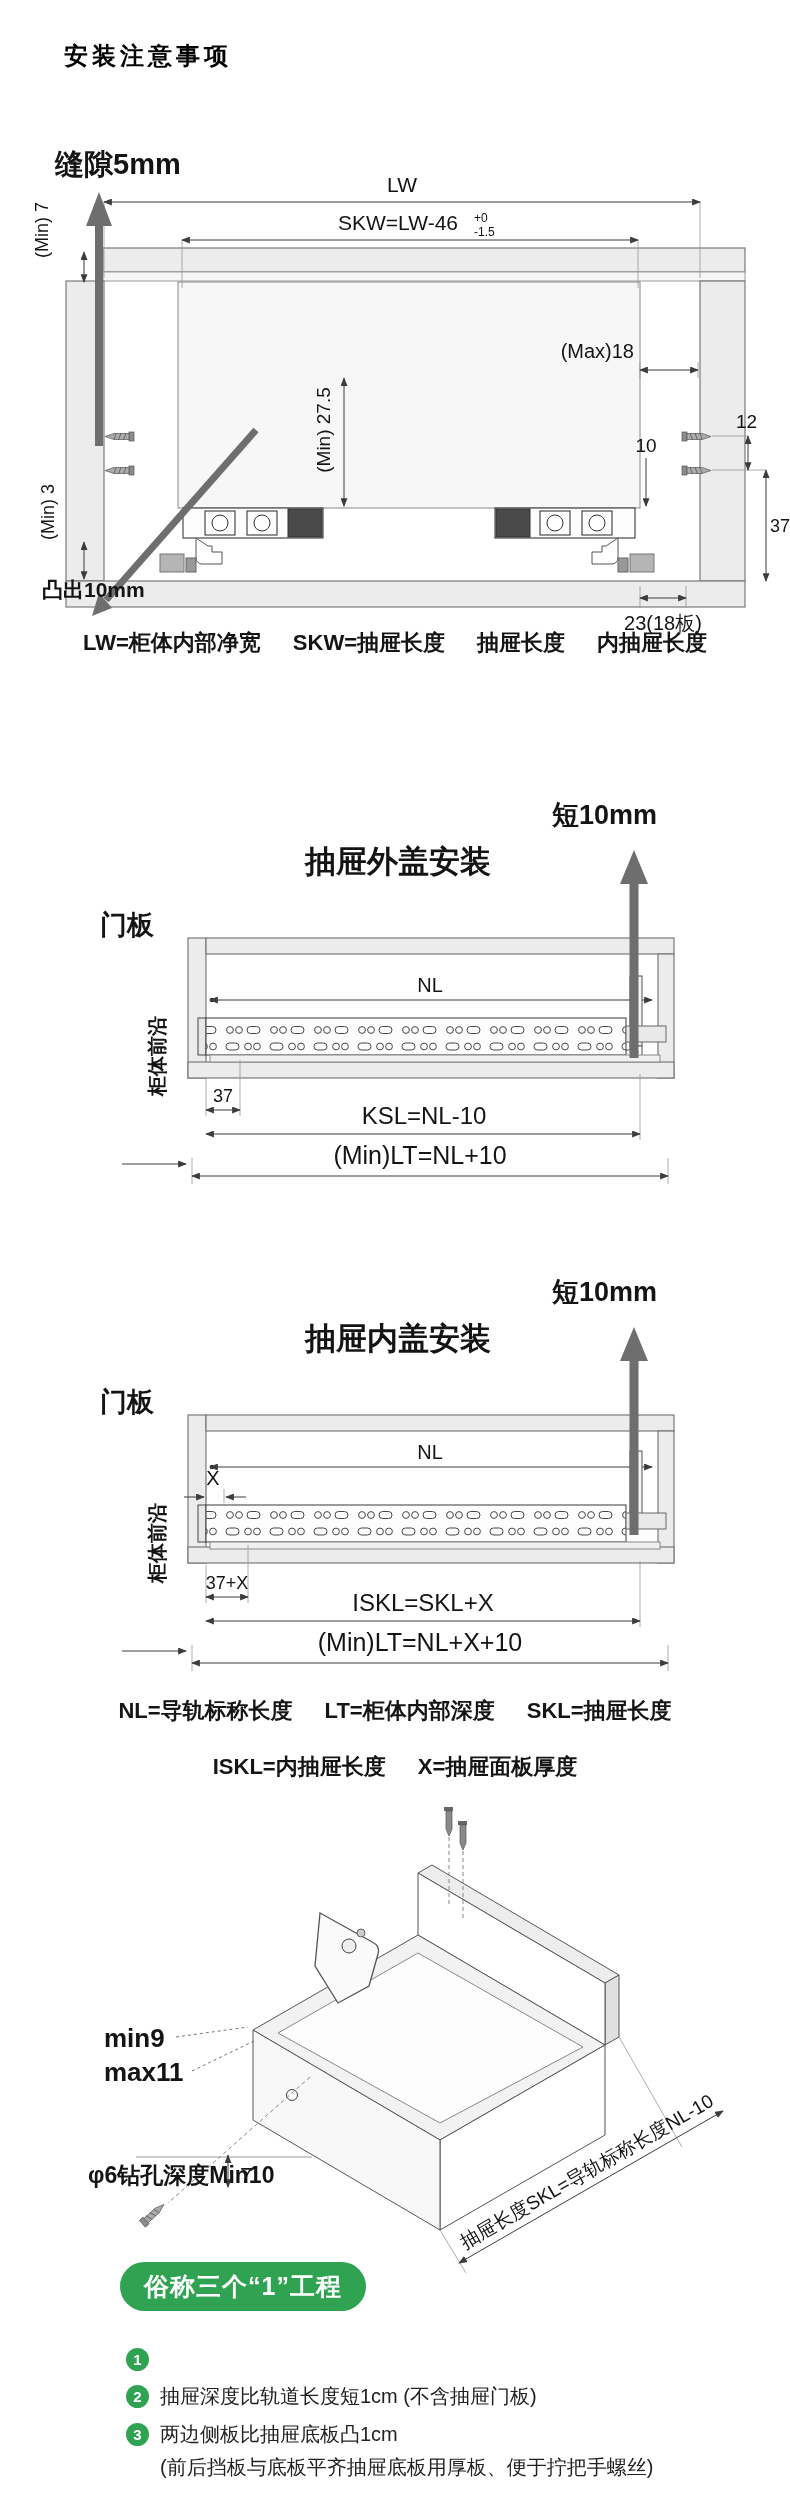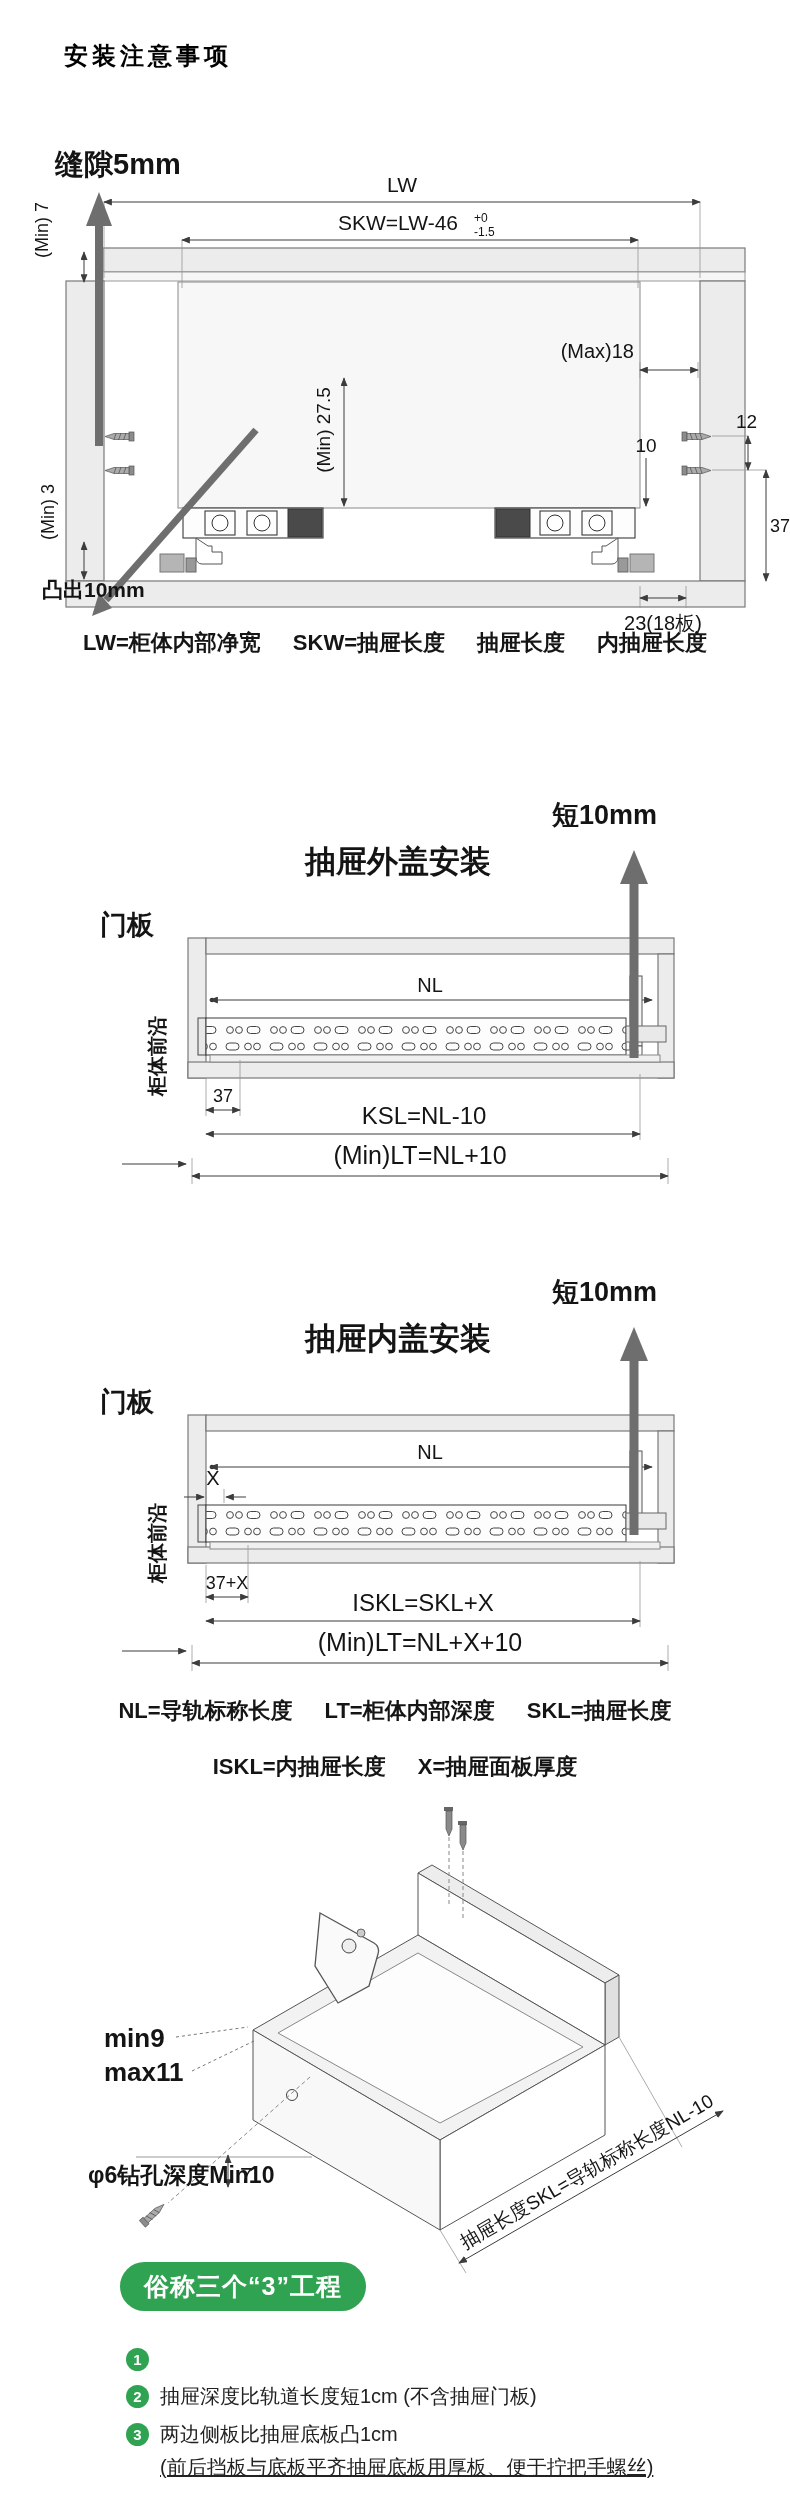--- a/index.html
+++ b/index.html
@@ -11,21 +11,21 @@
               font-size:22px;font-weight:600;color:#151515;}
   .legend1{top:628px;}
   .legend2a{top:1696px;}
   .legend2b{top:1752px;}
   .badge{left:120px;top:2262px;background:#2fa351;color:#fff;font-size:25px;font-weight:700;
          padding:8px 24px;border-radius:26px;letter-spacing:1px;}
   .notes{left:126px;top:2346px;width:620px;font-size:20px;color:#222;}
   .note-row{display:flex;align-items:flex-start;gap:11px;margin-bottom:12px;line-height:26px;}
   .num{width:23px;height:23px;border-radius:50%;background:#2fa351;color:#fff;font-size:15px;
        font-weight:700;display:flex;align-items:center;justify-content:center;flex:0 0 23px;margin-top:2px;}
-  .sub{margin-left:34px;margin-top:-5px;line-height:26px;text-decoration:underline;}
+  .sub{margin-left:34px;margin-top:-5px;line-height:26px;}
   svg{position:absolute;left:0;overflow:visible;}
   svg text{font-family:"Liberation Sans",sans-serif;fill:#141414;}
   .dim{stroke:#3c3c3c;stroke-width:1;fill:none;}
   .tick{stroke:#979797;stroke-width:0.8;fill:none;}
   .panel{fill:#ececec;stroke:#7a7a7a;stroke-width:1.2;}
   .lite{fill:#f6f6f6;stroke:#9a9a9a;stroke-width:1;}
   .part{fill:#fdfdfd;stroke:#3a3a3a;stroke-width:1.1;}
   .blk{fill:#4a4a4a;stroke:#333;}
   .garrow{fill:#6e6e6e;}
   .gshaft{stroke:#6e6e6e;fill:none;}
@@ -401,21 +401,21 @@
     <text x="88" y="388" font-size="23" class="cjk">φ6钻孔深度Min10</text>
 
     <g>
       <line class="tick" x1="440" y1="435" x2="466" y2="478"></line>
       <line class="tick" x1="619" y1="242" x2="682" y2="352"></line>
       <line class="dim" x1="459" y1="468" x2="723" y2="316" marker-start="url(#a4)" marker-end="url(#a4)"></line>
       <text x="590" y="382" font-size="19" text-anchor="middle" transform="rotate(-30 590 382)">抽屉长度SKL=导轨标称长度NL-10</text>
     </g>
   </svg>
 
-  <div class="abs badge">俗称三个“3”工程</div>
+  <div class="abs badge">俗称三个“1”工程</div>
 
   <div class="abs notes">
     <div class="note-row">
       <span class="num">1</span>
     </div>
     <div class="note-row">
       <span class="num">2</span>
       <span>抽屉深度比轨道长度短1cm (不含抽屉门板)</span>
     </div>
     <div class="note-row">

